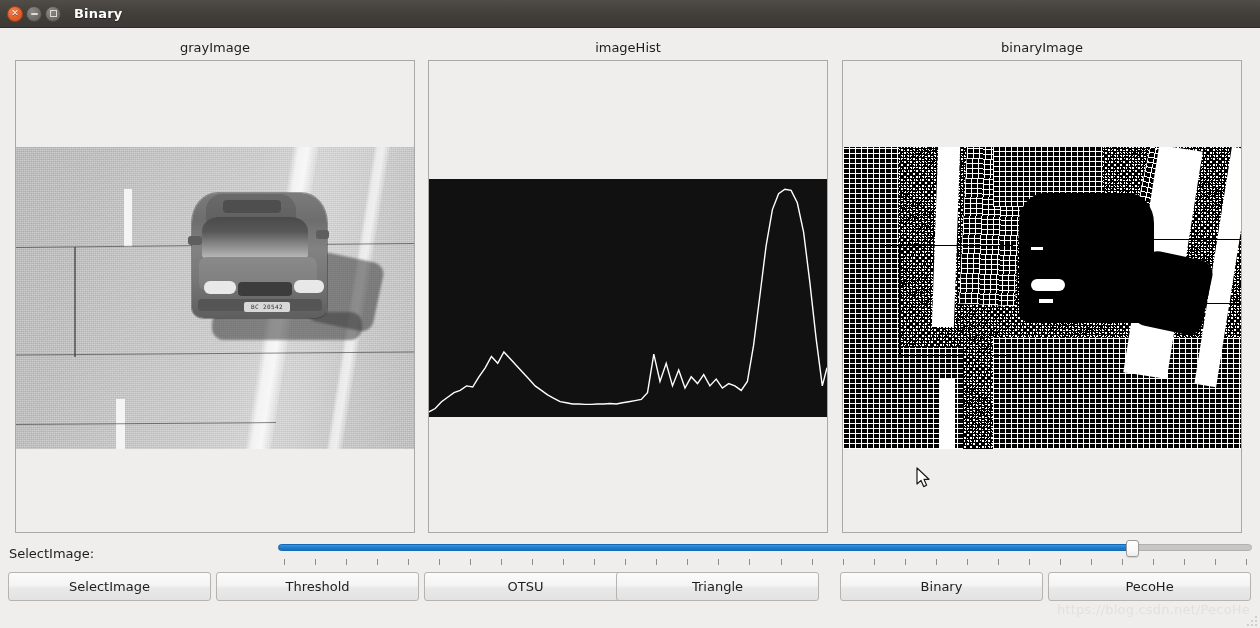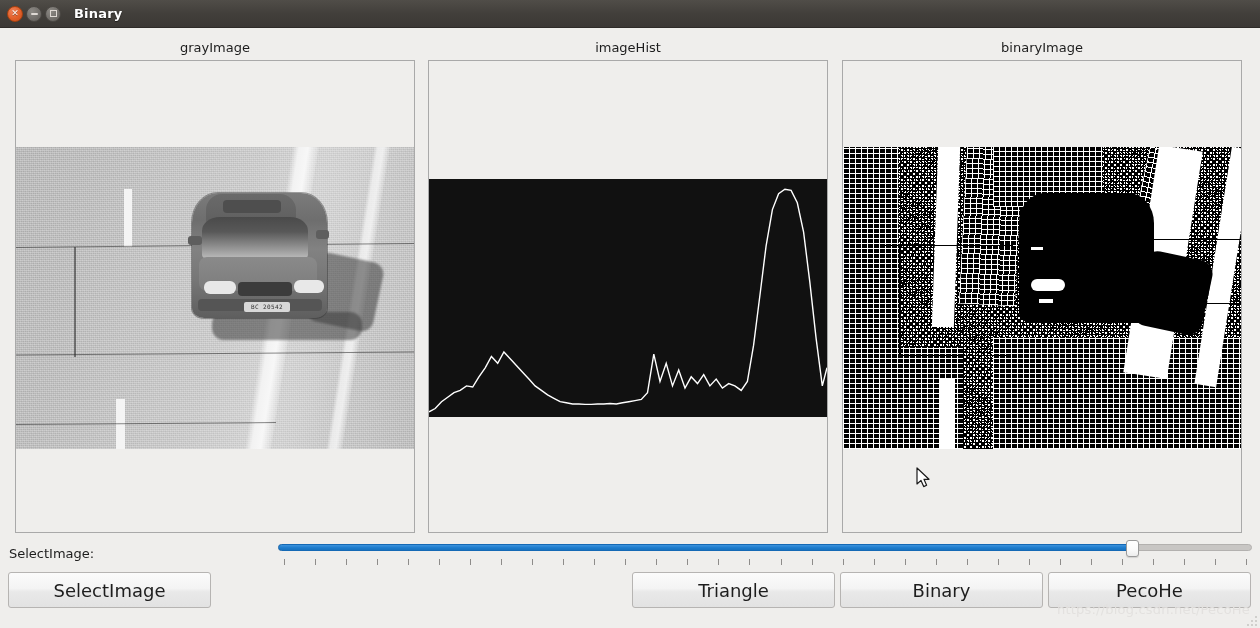--- a/index.html
+++ b/index.html
@@ -248,26 +248,26 @@
     background: linear-gradient(to bottom, #ffffff 0%, #fbfbfb 55%, #ededed 100%);
     border:1px solid #9a9a9a; border-radius:3px; box-sizing:border-box;
     box-shadow: 0 1px 1px rgba(0,0,0,.12);
   }
   .slider-ticks { position:absolute; left:0; top:19px; width:100%; height:7px; }
   .tick { position:absolute; top:0; width:1px; height:6px; background:#8e8c8a; }
 
   .btnrow { position:absolute; left:0; top:572px; width:1260px; height:25px; }
   .btn {
     position: absolute;
-    top: 0; height: 36px;
+    top: 0; height: 29px;
     background: linear-gradient(to bottom, #fbfbfb 0%, #f4f4f4 45%, #e9e9e9 55%, #e2e2e2 100%);
     border: 1px solid #b6b4b2;
     border-radius: 3px;
     box-sizing: border-box;
-    font-size: 18px;
+    font-size: 13px;
     color: #1d1d1d;
     display: flex; align-items: center; justify-content: center;
     font-family: "DejaVu Sans", "Liberation Sans", sans-serif;
   }
 
   .watermark {
     position:absolute; right: 10px; top: 602px;
     font-size: 13px; color: #e3e1df;
     letter-spacing:.2px;
     user-select:none;
@@ -413,21 +413,23 @@
         <div class="tick" style="left: 843.871px;"></div>
         <div class="tick" style="left: 874.903px;"></div>
         <div class="tick" style="left: 905.935px;"></div>
         <div class="tick" style="left: 936.968px;"></div>
         <div class="tick" style="left: 968px;"></div>
       </div>
   </div>
 
   <div class="btnrow" id="button-row">
       <div class="btn" style="left: 8px; width: 203px;">SelectImage</div>
-      <div class="btn" style="left: 632px; width: 203px;">Triangle</div>
+      <div class="btn" style="left: 216px; width: 203px;">Threshold</div>
+      <div class="btn" style="left: 424px; width: 203px;">OTSU</div>
+      <div class="btn" style="left: 616px; width: 203px;">Triangle</div>
       <div class="btn" style="left: 840px; width: 203px;">Binary</div>
       <div class="btn" style="left: 1048px; width: 203px;">PecoHe</div>
     </div>
 
   <div class="watermark">https://blog.csdn.net/PecoHe</div>
 
   <div class="resize-grip">
     <i style="right:0;  bottom:0;"></i>
     <i style="right:4px;bottom:0;"></i>
     <i style="right:8px;bottom:0;"></i>

